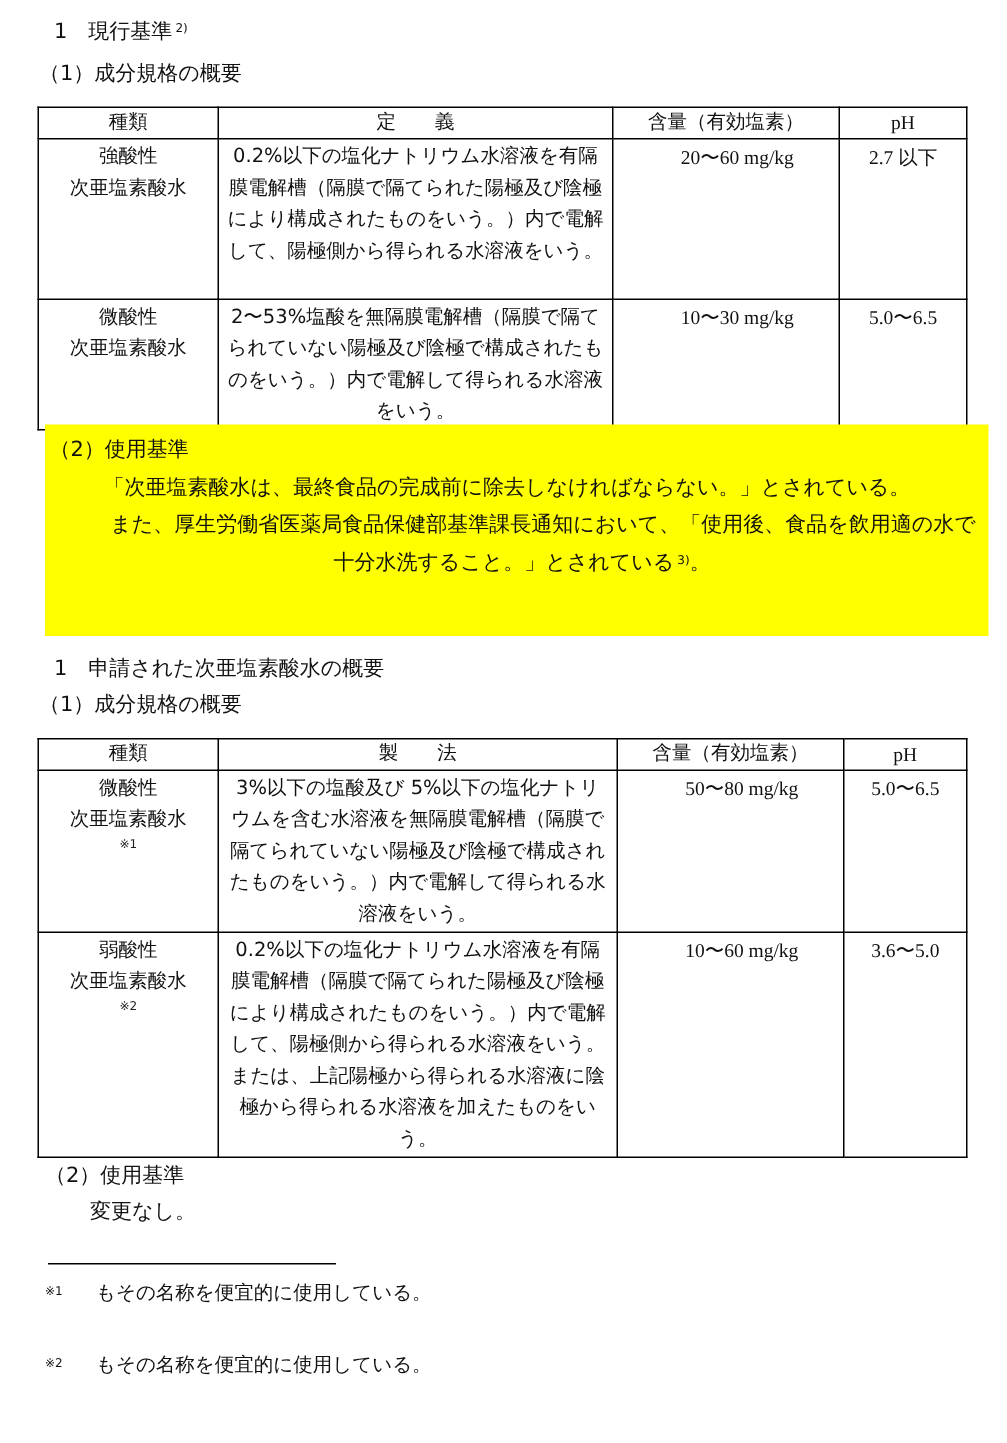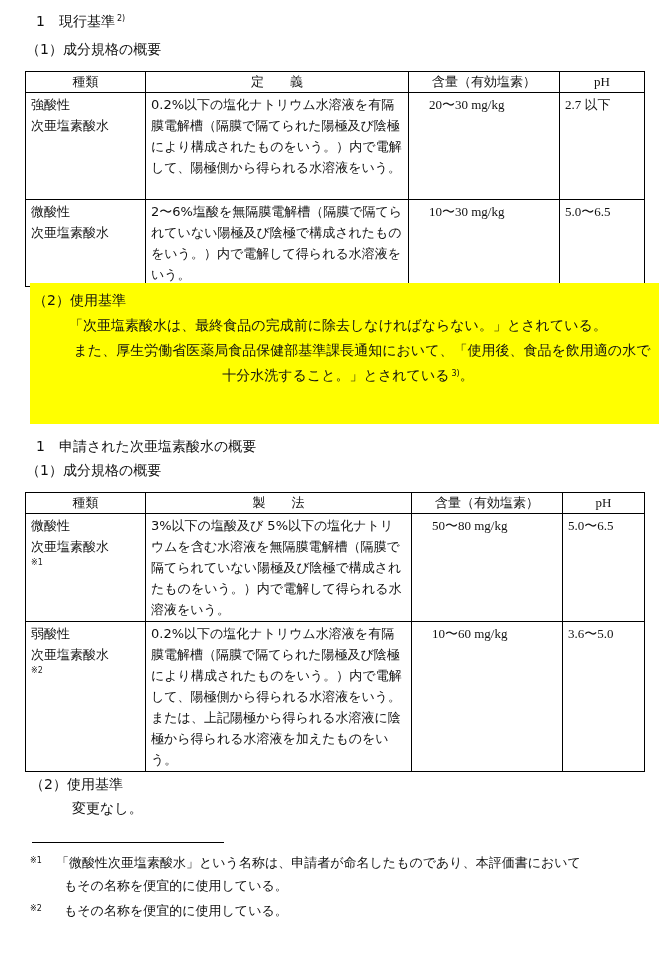--- a/index.html
+++ b/index.html
@@ -13,21 +13,21 @@
   sup { font-size: 8px; vertical-align: top; position: relative; top: -2px; margin-left: 2px; }
   table.spec {
     position: absolute; border-collapse: collapse; table-layout: fixed;
     font-size: 13px; line-height: 21px;
   }
   table.spec th, table.spec td {
     border: 1px solid #000; padding: 0 5px; vertical-align: top;
     font-weight: normal; word-break: break-all;
   }
   table.spec th { text-align: center; height: 20px; line-height: 19px; }
-  table.spec td { padding-top: 1px; padding-bottom: 1px; }
+  table.spec td { padding-top: 1px; padding-bottom: 1px; text-align: center; }
   .serif { font-family: "Liberation Serif", "DejaVu Serif", serif; }
   .num { padding-left: 20px !important; }
   .note-mark { font-size: 8px; line-height: 12px; display: block; color: #222; }
   .yellow {
     position: absolute; left: 30px; top: 283px; width: 629px; height: 141px;
     background: #ffff00;
   }
   .ybox-text { font-size: 14px; line-height: 25px; }
   .fn { font-size: 13px; line-height: 23px; }
   .fn-mark { font-size: 8px; position: absolute; }
@@ -55,29 +55,29 @@
       <th class="serif">pH</th>
     </tr>
   </thead>
   <tbody>
     <tr style="height:107px">
       <td>
         <span style="display:block">強酸性</span>
         <span style="display:block">次亜塩素酸水</span>
       </td>
       <td>0.2%以下の塩化ナトリウム水溶液を有隔膜電解槽（隔膜で隔てられた陽極及び陰極により構成されたものをいう。）内で電解して、陽極側から得られる水溶液をいう。</td>
-      <td class="serif num">20〜30 mg/kg</td>
+      <td class="serif num">20〜60 mg/kg</td>
       <td class="serif">2.7 以下</td>
     </tr>
     <tr style="height:82px">
       <td>
         <span style="display:block">微酸性</span>
         <span style="display:block">次亜塩素酸水</span>
       </td>
-      <td>2〜6%塩酸を無隔膜電解槽（隔膜で隔てられていない陽極及び陰極で構成されたものをいう。）内で電解して得られる水溶液をいう。</td>
+      <td>2〜53%塩酸を無隔膜電解槽（隔膜で隔てられていない陽極及び陰極で構成されたものをいう。）内で電解して得られる水溶液をいう。</td>
       <td class="serif num">10〜30 mg/kg</td>
       <td class="serif">5.0〜6.5</td>
     </tr>
   </tbody>
 </table>
 
 <div class="yellow"></div>
 <div class="abs ybox-text" style="left:33px; top:289px; width:622px;">
   <div style="line-height:22px; height:24px;">（2）使用基準</div>
   <div style="padding-left:8px; text-indent:28px;">「次亜塩素酸水は、最終食品の完成前に除去しなければならない。」とされている。</div>
@@ -120,25 +120,24 @@
         <span class="note-mark">※2</span>
       </td>
       <td>0.2%以下の塩化ナトリウム水溶液を有隔膜電解槽（隔膜で隔てられた陽極及び陰極により構成されたものをいう。）内で電解して、陽極側から得られる水溶液をいう。または、上記陽極から得られる水溶液に陰極から得られる水溶液を加えたものをいう。</td>
       <td class="serif num">10〜60 mg/kg</td>
       <td class="serif">3.6〜5.0</td>
     </tr>
   </tbody>
 </table>
 
 <div class="abs h" style="left:30px; top:775px;">（2）使用基準</div>
-<div class="abs h" style="left:72px; top:799px;text-align:right;">変更なし。</div>
+<div class="abs h" style="left:60px; top:799px;text-align:right;">変更なし。</div>
 
 <div class="abs" style="left:32px; top:842px; width:192px; height:1px; background:#000;"></div>
 
 <div class="abs fn" style="left:30px; top:851px; width:640px;">
   <span class="fn-mark" style="left:0; top:-2px;">※1</span>
-  <div style="padding-left:26px; white-space:nowrap;">「微酸性次亜塩素酸水」という名称は、申請者が命名したものであり、本評価書において</div>
   <div style="padding-left:34px; white-space:nowrap;">もその名称を便宜的に使用している。</div>
 </div>
 <div class="abs fn" style="left:30px; top:899px; width:640px;">
   <span class="fn-mark" style="left:0; top:-2px;">※2</span>
   <div style="padding-left:34px; white-space:nowrap;">もその名称を便宜的に使用している。</div>
 </div>
 
 </body></html>

